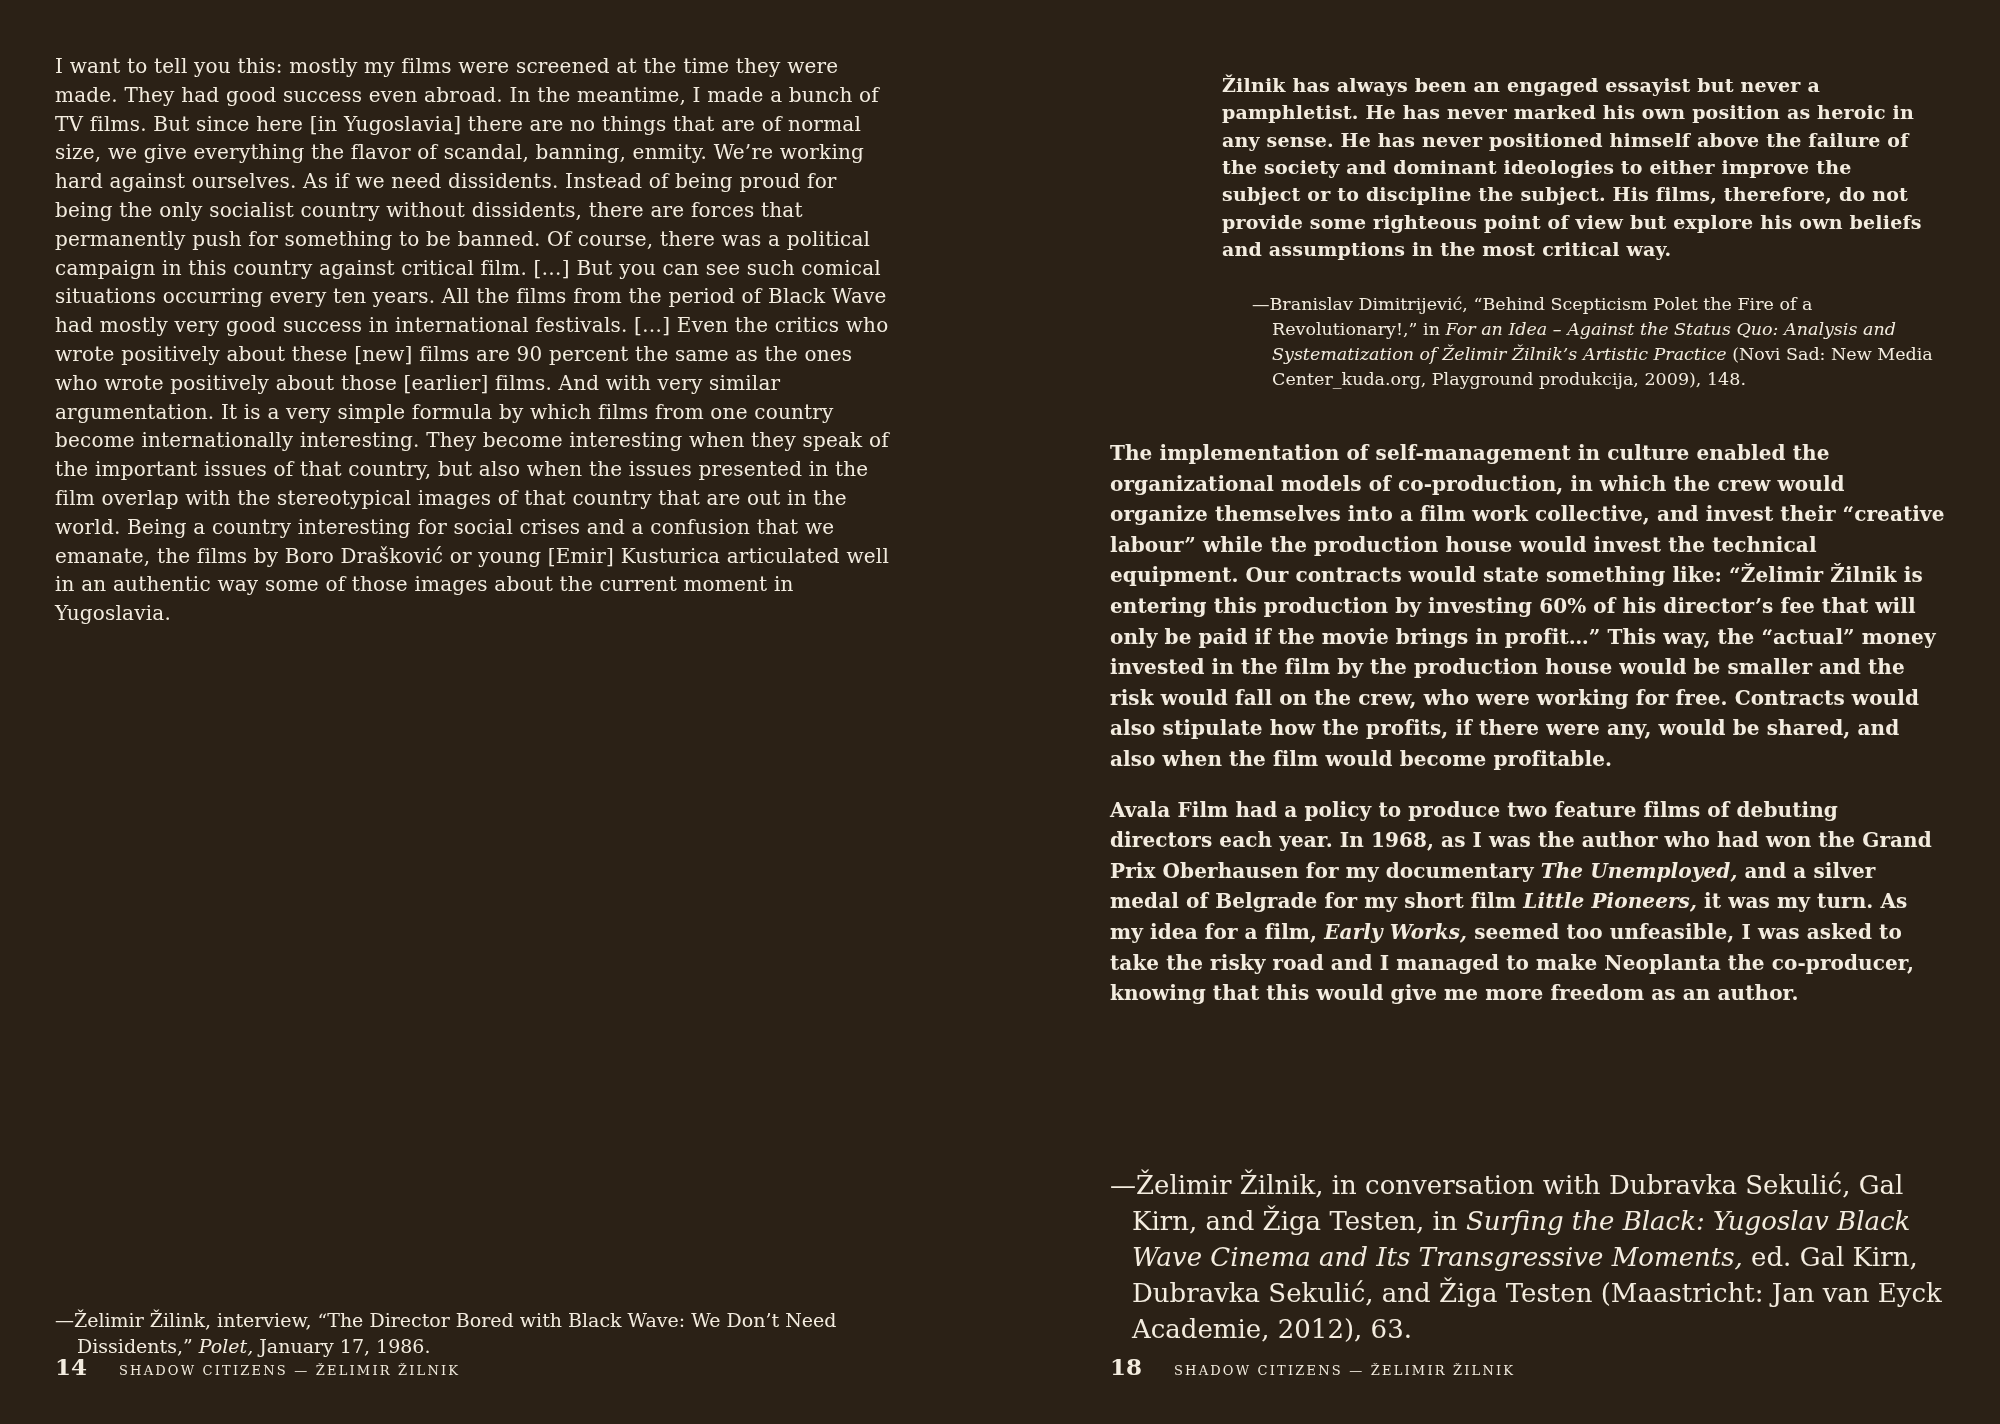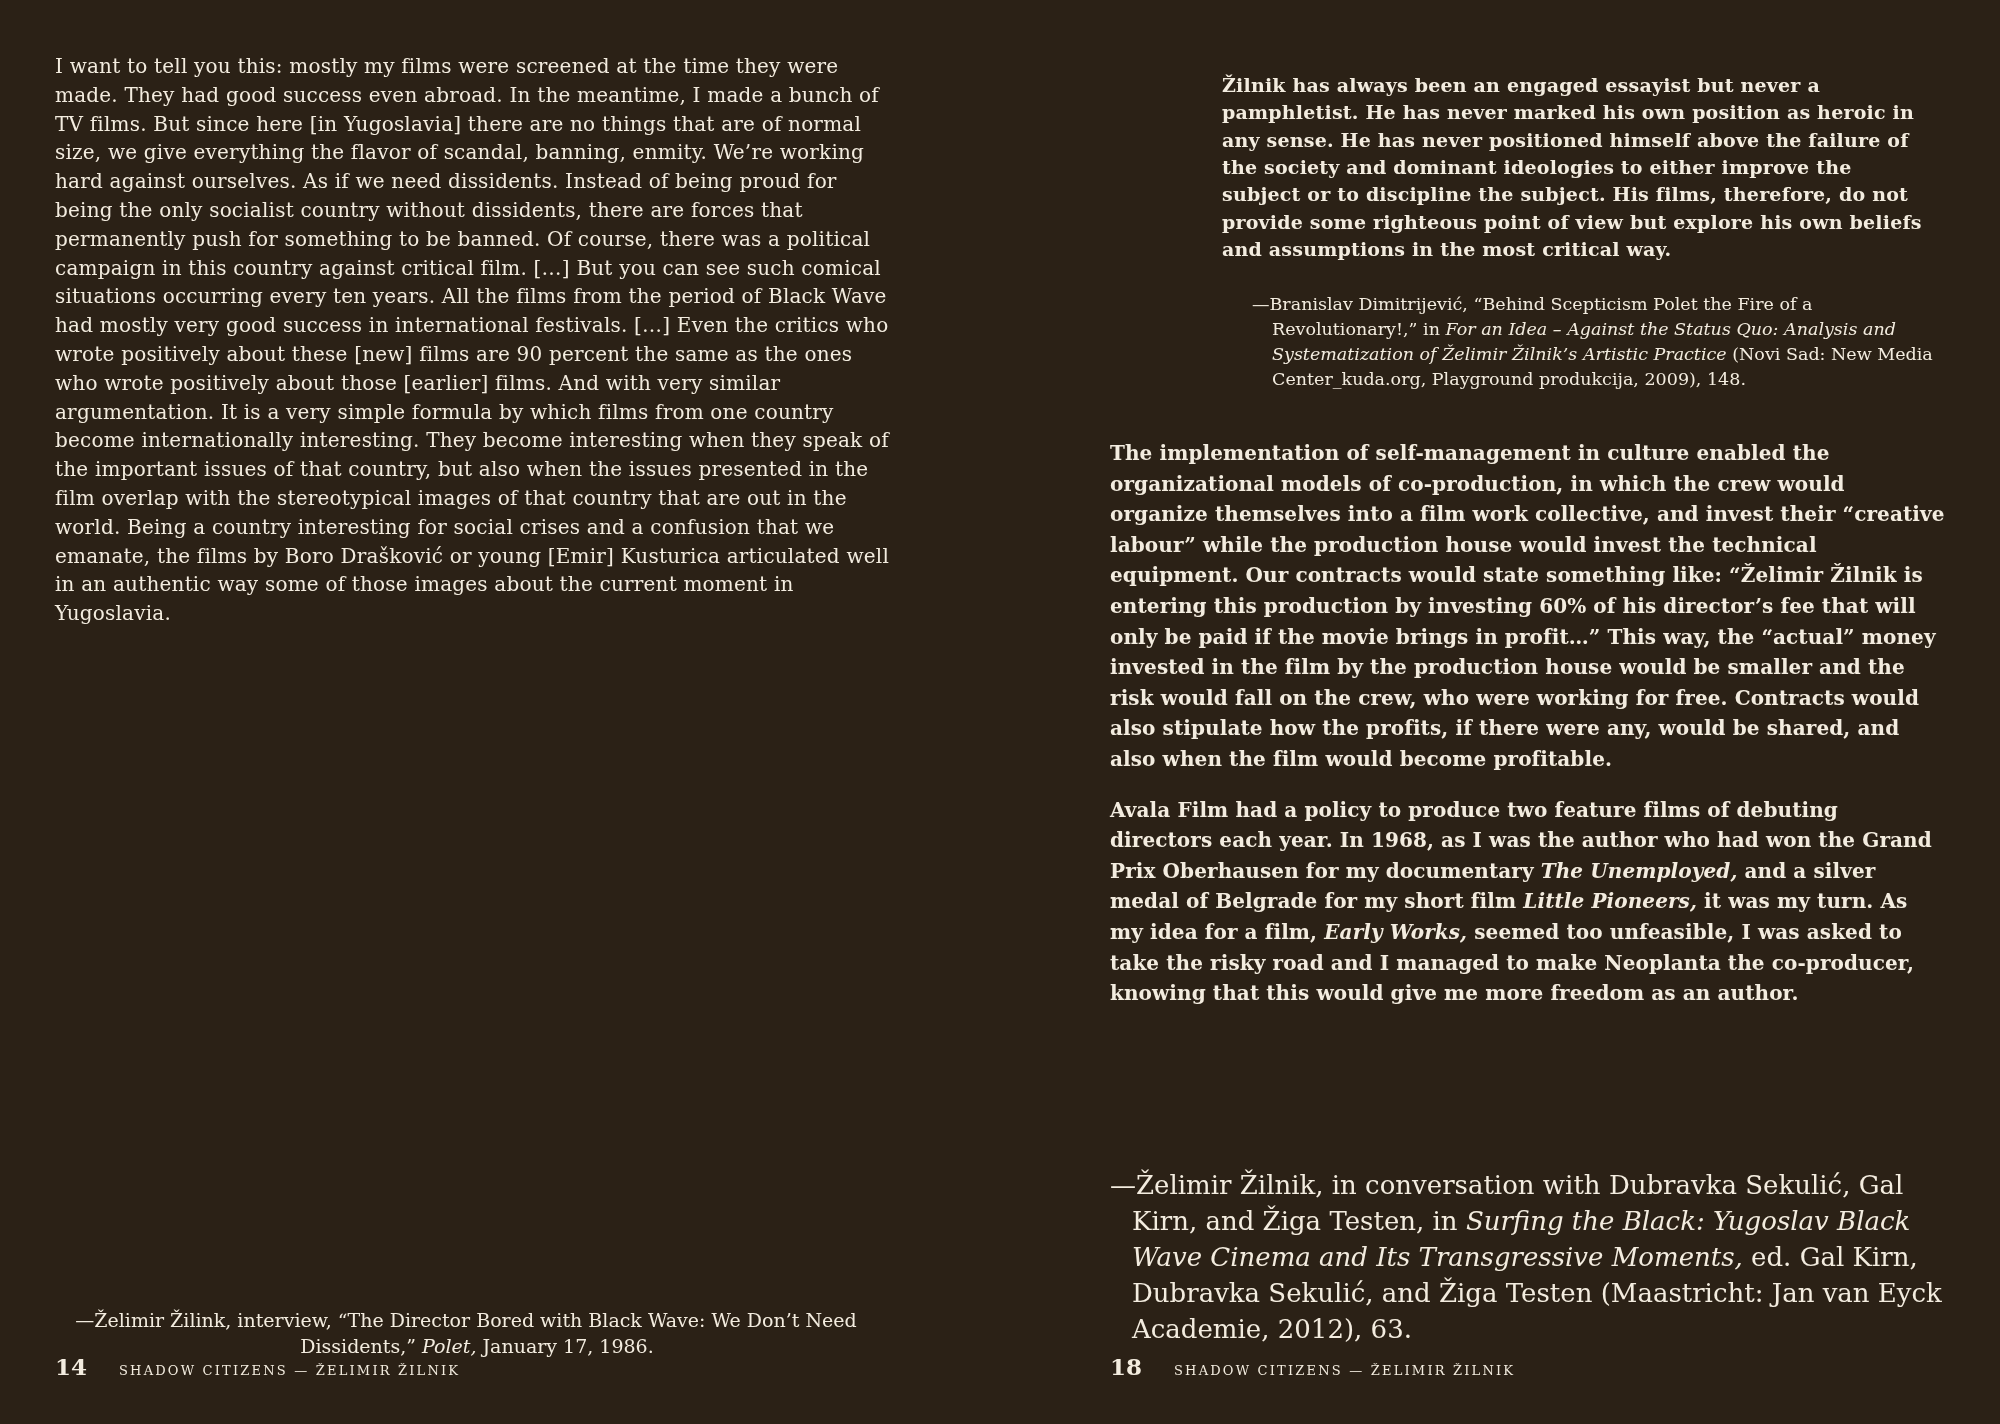--- a/index.html
+++ b/index.html
@@ -32,21 +32,20 @@
   .left-citation {
     position: absolute;
     left: 55px;
     top: 1308px;
     width: 800px;
     font-size: 19px;
     line-height: 1.35;
     font-weight: normal;
     padding-left: 22px;
     text-indent: -22px;
-    text-align: center;
   }
   
   .epigraph {
     position: absolute;
     left: 1222px;
     top: 72px;
     width: 700px;
     font-size: 19px;
     line-height: 1.44;
     font-weight: bold;

